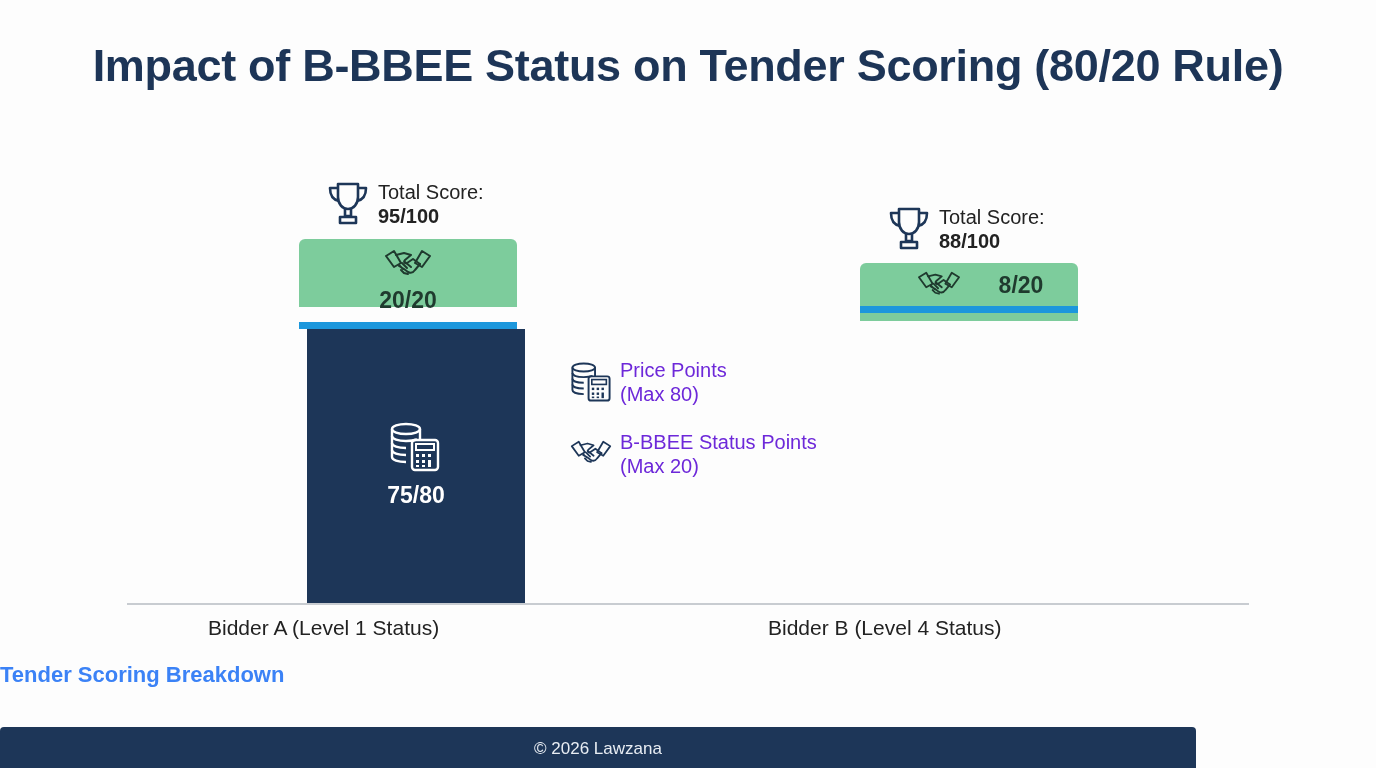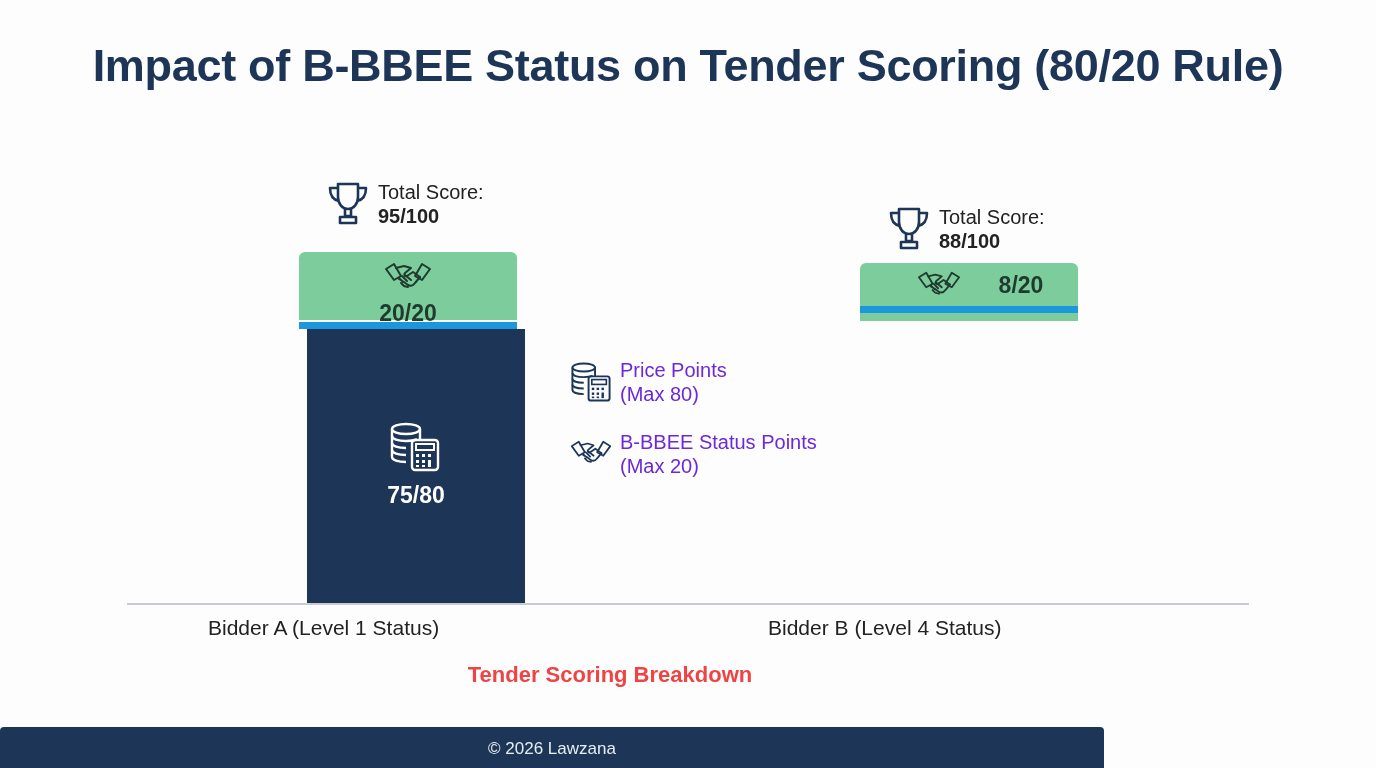--- a/index.html
+++ b/index.html
@@ -16,26 +16,26 @@
   .seg-bbbee { position:absolute; left:0; width:218px; background:#7dcc9c; border-radius:6px 6px 0 0; }
   .seg-sep { position:absolute; left:0; width:218px; height:7px; background:#1c97dc; }
   .seg-price { position:absolute; left:0; width:218px; background:#1d3658; }
   .seg-label { position:absolute; left:0; width:218px; text-align:center; font-weight:bold; font-size:23px; }
   .seg-bbbee .seg-label { color:#1f3a2e; }
   .seg-price .seg-label { color:#ffffff; }
   .total { position:absolute; display:flex; align-items:center; gap:8px; }
   .total .txt { line-height:24px; font-size:20px; color:#222; }
   .total .score { font-weight:bold; }
   .xlabel { position:absolute; width:400px; font-size:21px; color:#222; top:616px; }
-  .axis-title { position:absolute; left:0; width:1220px; top:662px; text-align:center; font-size:22px; font-weight:bold; color:#ef4444; }
+  .axis-title { position:absolute; left:0; width:1220px; top:662px; font-size:22px; font-weight:bold; color:#3b82f6; }
   .legend { position:absolute; left:570px; top:358px; }
   .legend-item { display:flex; align-items:center; gap:8px; margin-bottom:24px; }
   .legend-item .txt { font-size:20px; line-height:24px; color:#6d28d9; }
   .footer {
-    position:absolute; left:0; top:727px; width:1104px; height:41px; background:#1d3658;
+    position:absolute; left:0; top:727px; width:1196px; height:41px; background:#1d3658;
     border-radius:4px 4px 0 0; color:#e8edf3; font-size:17px; text-align:center; line-height:43px;
   }
   svg { display:block; }
 </style>
 </head>
 <body>
 
 <svg width="0" height="0" style="position:absolute">
   <defs>
     <symbol id="trophy" viewBox="0 0 44 46">
@@ -81,21 +81,21 @@
   <svg width="44" height="46" style="color:#1d3658">
       <use href="#trophy"></use>
     </svg>
   <div class="txt">
     <div>Total Score:</div>
     <div class="score">95/100</div>
   </div>
 </div>
 
 <div class="bar" style="left:299px; top:239px; height:364px;">
-  <div class="seg-bbbee" style="top:13px; height:68px;">
+  <div class="seg-bbbee" style="top:0; height:68px;">
     <svg width="48" height="34" style="position:absolute; left:85px; top:9px; color:#1f3a2e">
         <use href="#handshake"></use>
       </svg>
     <div class="seg-label" style="top:48px;">20/20</div>
   </div>
   <div class="seg-sep" style="top:83px;"></div>
   <div class="seg-price" style="top:90px; height:274px;margin-left:8px;">
     <svg width="52" height="50" style="position:absolute; left:82px; top:93px; color:#ffffff">
         <use href="#coins-calc"></use>
       </svg>

